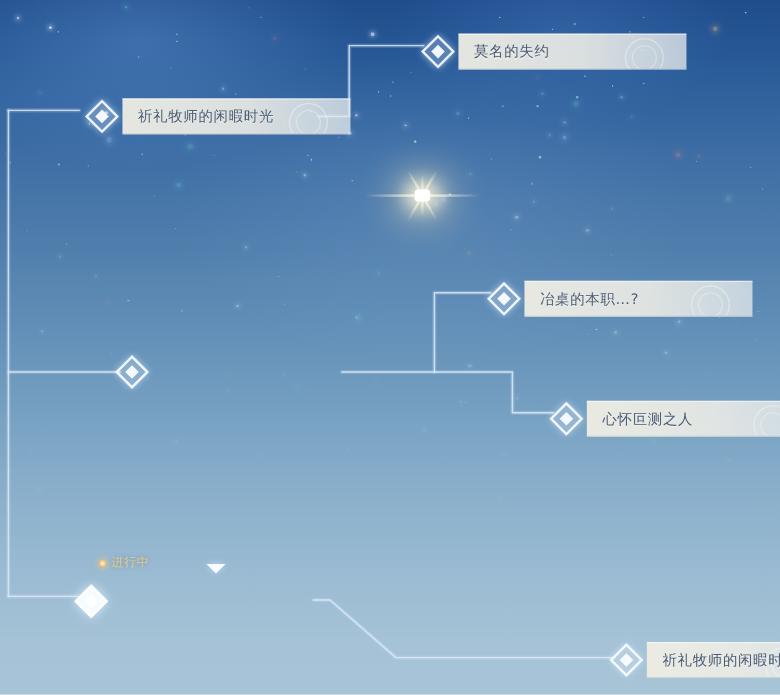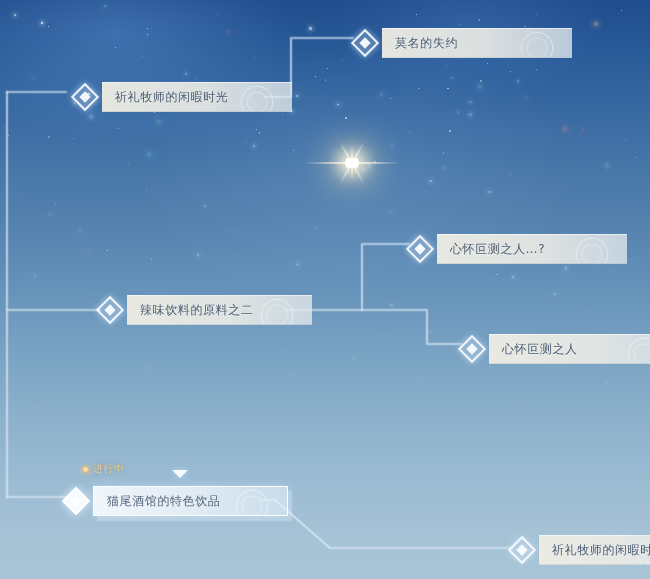--- a/index.html
+++ b/index.html
@@ -417,41 +417,35 @@
         </div>
       </div>
       <div class="node" style="left: 355px; top: 28px;">
         <div class="diamond"></div>
         <div class="plate" style="width: 190px;">
           <span class="label">莫名的失约</span>
         </div>
       </div>
       <div class="node" style="left: 100px; top: 295px;">
         <div class="diamond"></div>
-        <div class="plate" style="width: 185px;">
-          <span class="label">辣味饮料的原料之二</span>
-        </div>
       </div>
       <div class="node" style="left: 410px; top: 234px;">
         <div class="diamond"></div>
         <div class="plate" style="width: 190px;">
-          <span class="label">心怀叵测之人…?</span>
+          <span class="label">冶桌的本职…?</span>
         </div>
       </div>
       <div class="node" style="left: 462px; top: 334px;">
         <div class="diamond"></div>
         <div class="plate" style="width: 190px;">
           <span class="label">心怀叵测之人</span>
         </div>
       </div>
       <div class="node active" style="left: 66px; top: 486px;">
         <div class="diamond filled"></div>
-        <div class="plate" style="width: 195px;">
-          <span class="label">猫尾酒馆的特色饮品</span>
-        </div>
       </div>
       <div class="badge" style="left: 82px; top: 462px;">
         <span class="dot"></span>
         <span>进行中</span>
       </div>
       <div class="arrowmark" style="left: 172px; top: 470px;"></div>
       <div class="node" style="left: 512px; top: 535px;">
         <div class="diamond"></div>
         <div class="plate" style="width: 150px;">
           <span class="label">祈礼牧师的闲暇时光</span>

